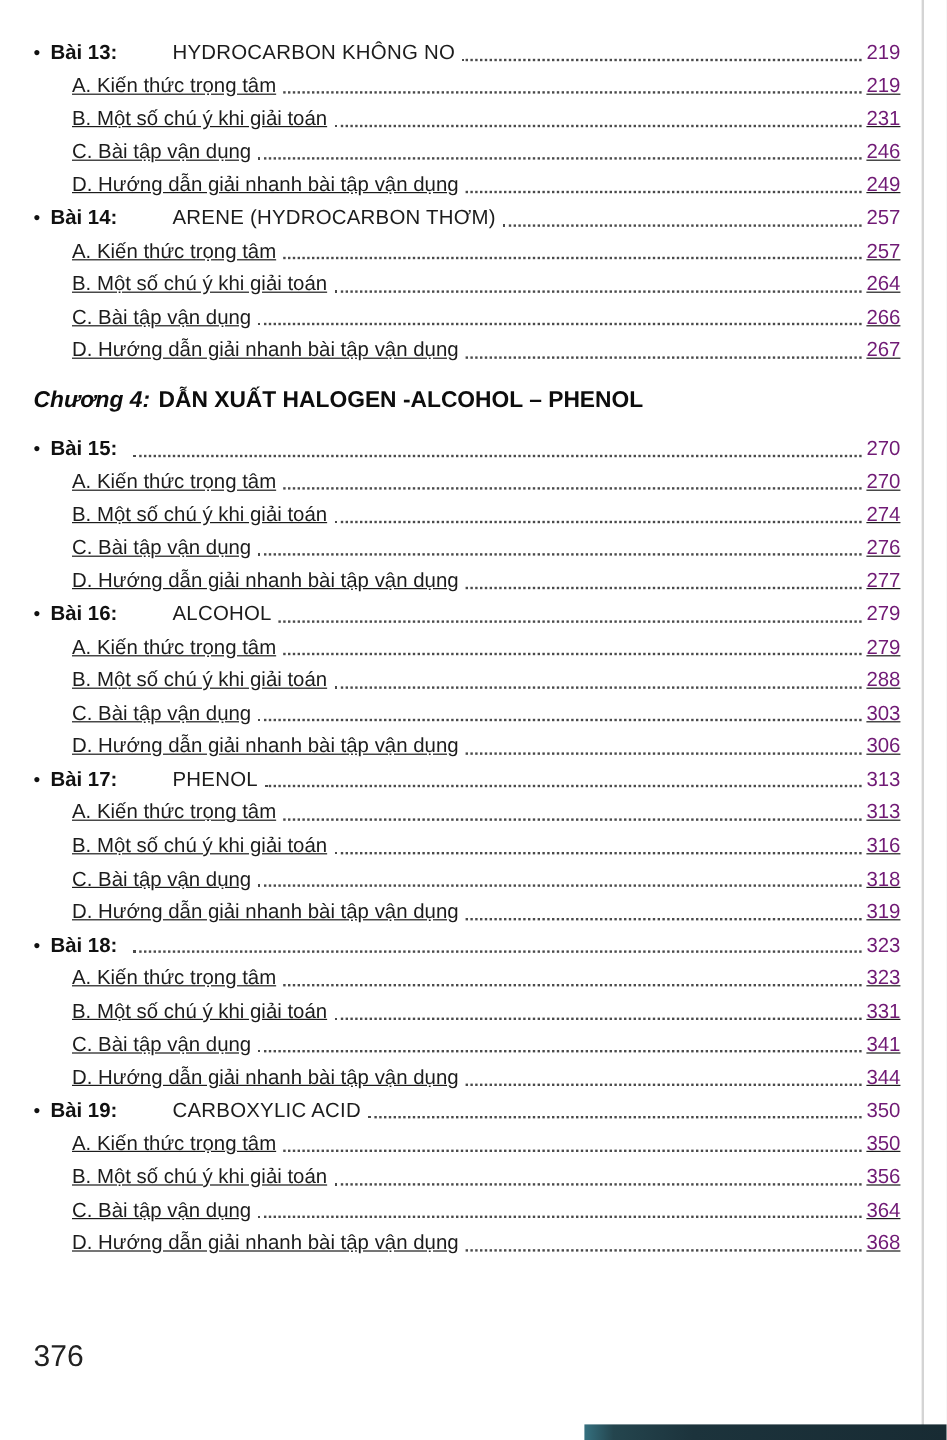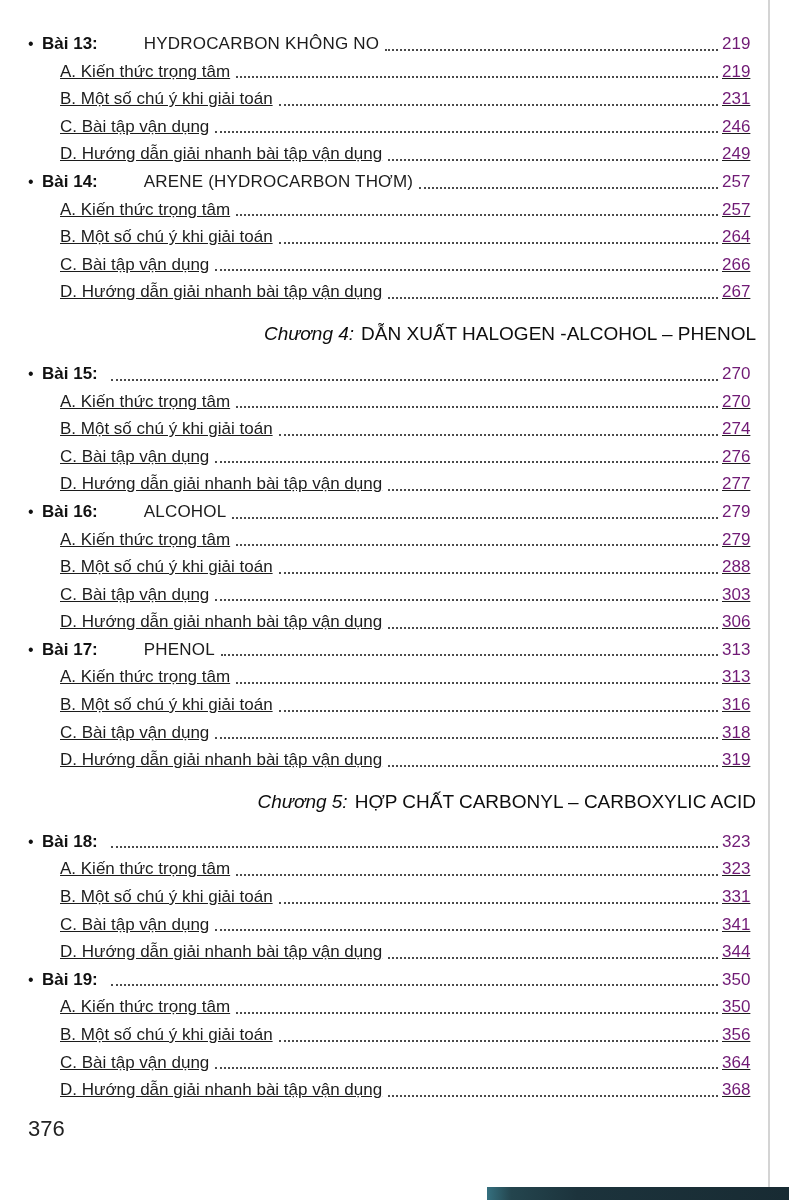--- a/index.html
+++ b/index.html
@@ -54,37 +54,37 @@
     align-self: flex-end;
     margin: 0 4px 7px 6px;
     min-width: 20px;
   }
   .pagenum {
     min-width: 34px;
     text-align: left;
     color: #701a75;
   }
   .chapter {
-    text-align: right;
+    text-align: left;
     font-size: 19px;
-    font-weight: normal;
+    font-weight: bold;
     color: #0d0d0d;
     margin: 15px 0 13px 0;
     line-height: 26px;
     white-space: nowrap;
   }
   .chapter-label {
     font-style: italic;
     margin-right: 7px;
   }
   .footer-page-number {
     position: absolute;
     left: 28px;
     top: 1116px;
-    font-size: 22px;
+    font-size: 25px;
     color: #222;
     text-align: right;
   }
   .page-edge {
     position: absolute;
     top: 0;
     right: 19px;
     width: 2px;
     height: 1200px;
     background: #bdbdbd;
@@ -260,23 +260,20 @@
     <span class="leader"></span>
     <span class="pagenum">318</span>
   </div>
 
   <div class="row sub">
     <span class="sub-title">D. Hướng dẫn giải nhanh bài tập vận dụng</span>
     <span class="leader"></span>
     <span class="pagenum">319</span>
   </div>
 
-  <div class="chapter">
-    <span class="chapter-label">Chương 5:</span><span class="chapter-title">HỢP CHẤT CARBONYL – CARBOXYLIC ACID</span>
-  </div>
 
   <div class="row lesson">
     <span class="bullet">•</span>
     <span class="lesson-label">Bài 18:</span>
     <span class="leader"></span>
     <span class="pagenum">323</span>
   </div>
 
   <div class="row sub">
     <span class="sub-title">A. Kiến thức trọng tâm</span>
@@ -298,20 +295,21 @@
 
   <div class="row sub">
     <span class="sub-title">D. Hướng dẫn giải nhanh bài tập vận dụng</span>
     <span class="leader"></span>
     <span class="pagenum">344</span>
   </div>
 
   <div class="row lesson">
     <span class="bullet">•</span>
     <span class="lesson-label">Bài 19:</span>
+    <span class="lesson-title">CARBOXYLIC ACID</span>
     <span class="leader"></span>
     <span class="pagenum">350</span>
   </div>
 
   <div class="row sub">
     <span class="sub-title">A. Kiến thức trọng tâm</span>
     <span class="leader"></span>
     <span class="pagenum">350</span>
   </div>
 

